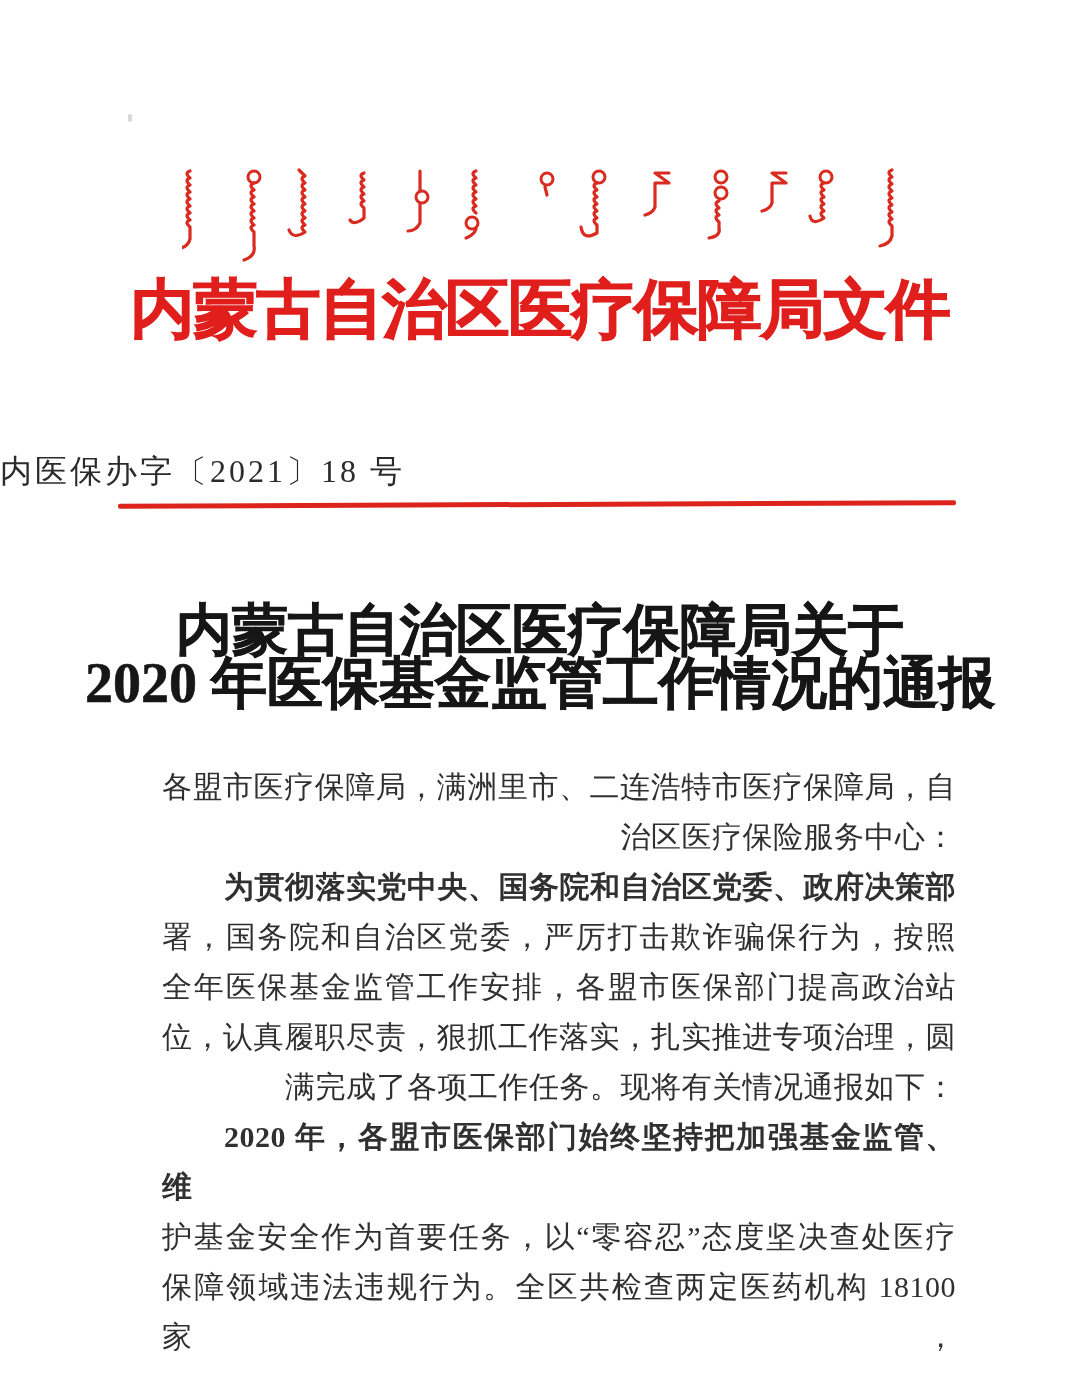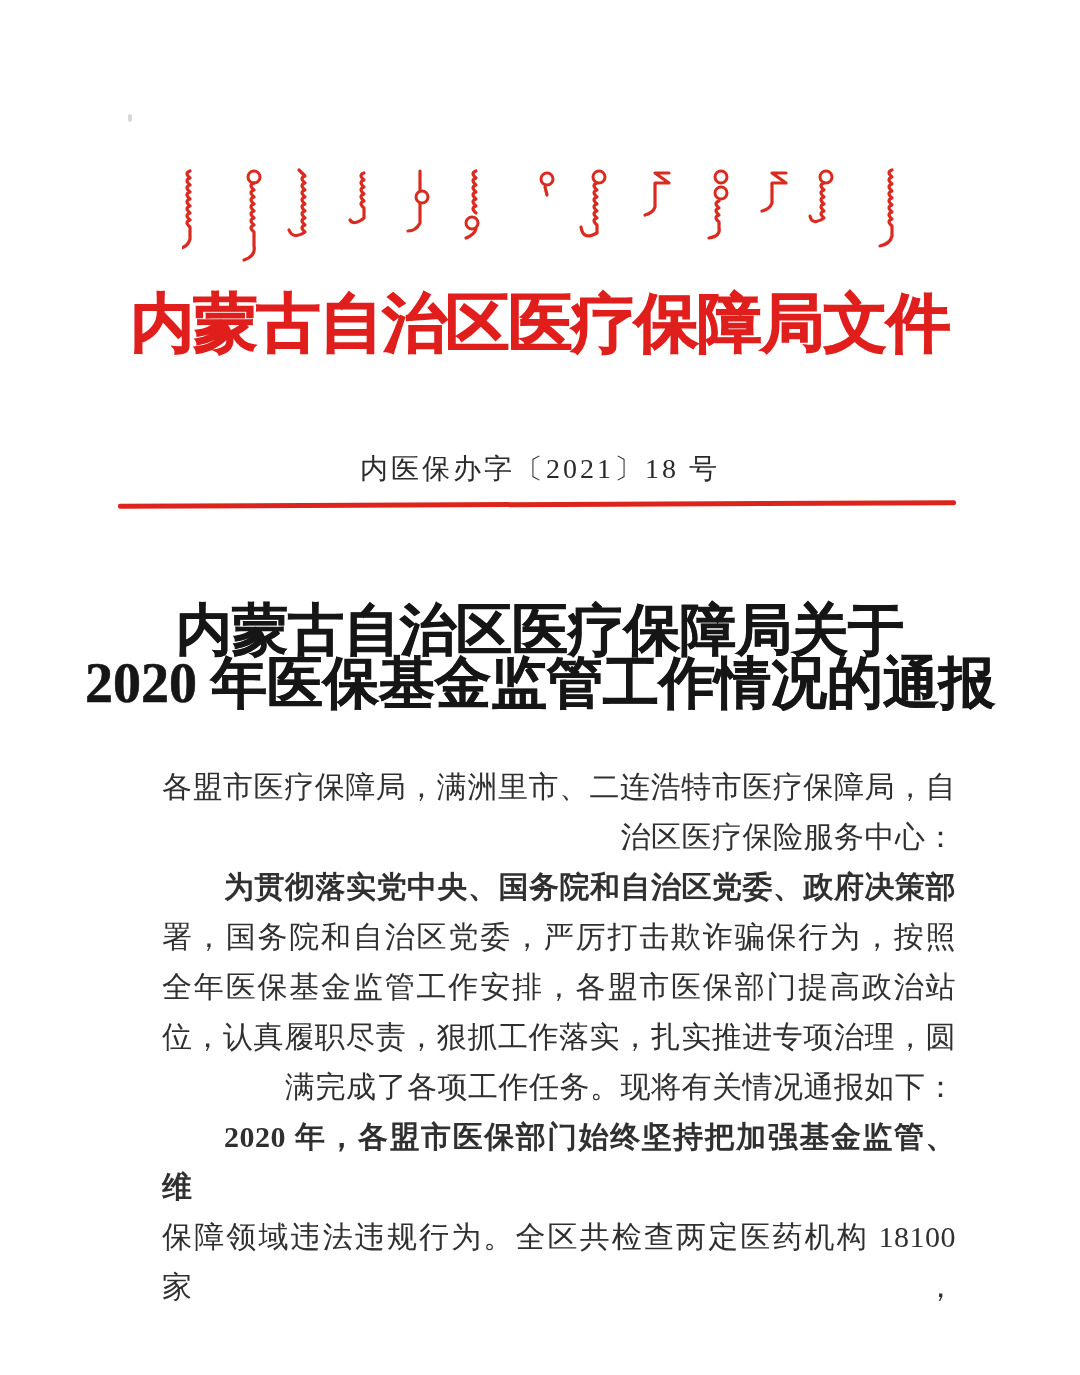--- a/index.html
+++ b/index.html
@@ -14,32 +14,31 @@
   .speck {
     position:absolute; left:128px; top:114px;
     width:4px; height:8px; background:#c9c9c9; border-radius:2px;
     opacity:.7;
   }
   .mongol-banner {
     position:absolute; left:182px; top:166px;
     width:730px; height:102px;
   }
   .agency-title {
-    position:absolute; left:0; top:280px; width:100%;
+    position:absolute; left:0; top:266px; width:100%;
     text-align:center;
     font-size:64px; font-weight:700; letter-spacing:-1px;
     color:#e01f1d;
     -webkit-text-stroke:1.2px #e01f1d;
     font-family:Liberation Mono, monospace;
     white-space:nowrap;
   }
   .doc-number {
     position:absolute; left:0; top:450px; width:100%;
-    text-align:center;
-    font-size:28px; letter-spacing:3px; color:#2b2b2b;
+    font-size:32px; letter-spacing:3px; color:#2b2b2b;
     white-space:nowrap;
   }
   .red-rule {
     position:absolute; left:118px; top:502px;
     width:838px; height:5px;
     background:#dc241c;
     transform:rotate(-0.25deg);
     border-radius:2px;
   }
   .main-title {
@@ -131,17 +130,18 @@
 
   <div class="body-text">
     <div class="bline j">各盟市医疗保障局，满洲里市、二连浩特市医疗保障局，自</div>
     <div class="bline">治区医疗保险服务中心：</div>
     <div class="bline j indent">为贯彻落实党中央、国务院和自治区党委、政府决策部</div>
     <div class="bline j">署，国务院和自治区党委，严厉打击欺诈骗保行为，按照</div>
     <div class="bline j">全年医保基金监管工作安排，各盟市医保部门提高政治站</div>
     <div class="bline j">位，认真履职尽责，狠抓工作落实，扎实推进专项治理，圆</div>
     <div class="bline">满完成了各项工作任务。现将有关情况通报如下：</div>
     <div class="bline j indent">2020 年，各盟市医保部门始终坚持把加强基金监管、维</div>
+    <div class="bline j">护基金安全作为首要任务，以“零容忍”态度坚决查处医疗</div>
     <div class="bline j">保障领域违法违规行为。全区共检查两定医药机构 18100 家，</div>
 
   </div>
 
 </div>
 
 </body></html>

